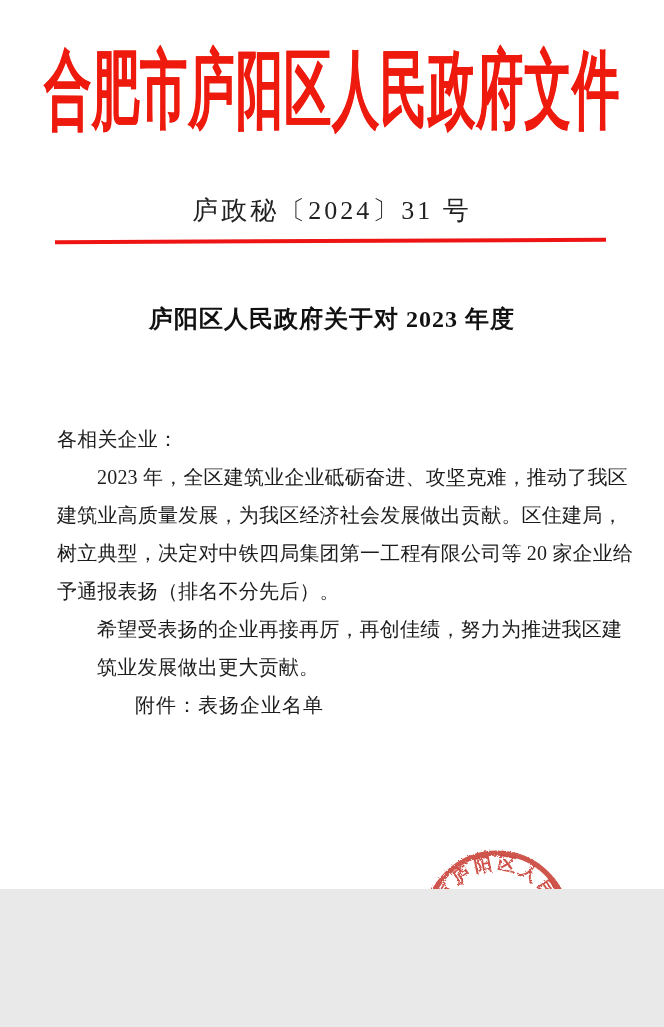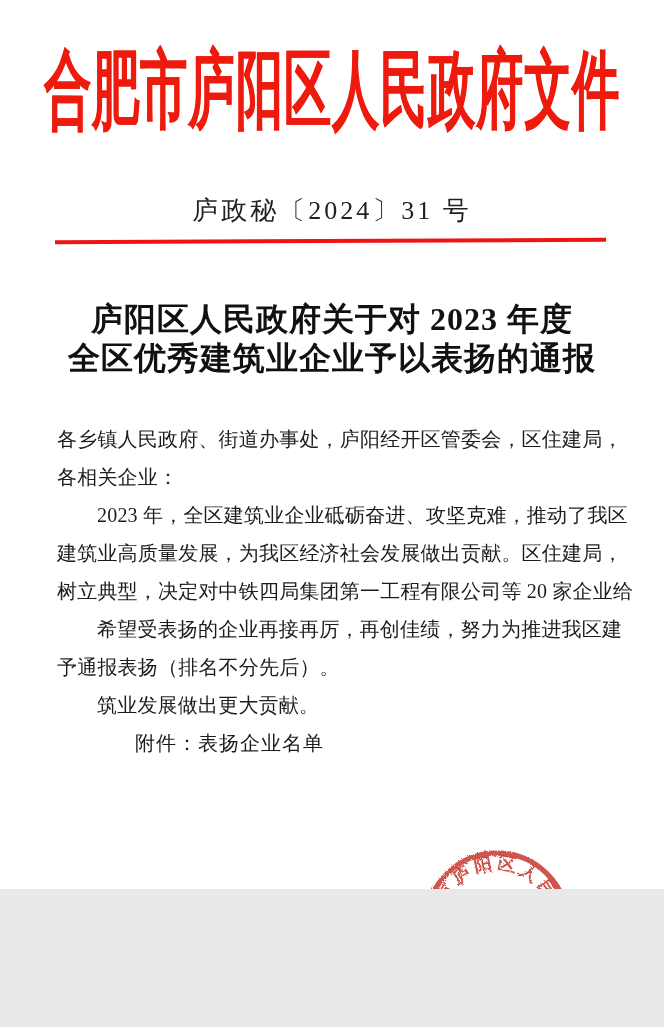--- a/index.html
+++ b/index.html
@@ -47,21 +47,21 @@
     height: 4px;
     background: #ee1414;
     transform: rotate(-0.25deg);
   }
   .doc-title {
     position: absolute;
     top: 300px;
     left: 0;
     width: 100%;
     text-align: center;
-    font-size: 32px;
+    font-size: 24px;
     font-weight: bold;
     line-height: 39px;
     letter-spacing: 1px;
     color: #111;
   }
   .body-block {
     position: absolute;
     top: 420px;
     left: 57px;
     width: 560px;
@@ -99,31 +99,29 @@
 <div class="page">
 
   <div class="letterhead">合肥市庐阳区人民政府文件</div>
 
   <div class="doc-number">庐政秘〔2024〕31 号</div>
 
   <div class="red-divider"></div>
 
   <div class="doc-title">
     <div>庐阳区人民政府关于对 2023 年度</div>
-    <div>全区优秀建筑业企业予以表扬的通报</div>
   </div>
 
   <div class="body-block">
-    <div class="bline">各乡镇人民政府、街道办事处，庐阳经开区管委会，区住建局，</div>
     <div class="bline">各相关企业：</div>
     <div class="bline ind2">2023 年，全区建筑业企业砥砺奋进、攻坚克难，推动了我区</div>
     <div class="bline">建筑业高质量发展，为我区经济社会发展做出贡献。区住建局，</div>
     <div class="bline">树立典型，决定对中铁四局集团第一工程有限公司等 20 家企业给</div>
+    <div class="bline">予通报表扬（排名不分先后）。</div>
     <div class="bline ind2">希望受表扬的企业再接再厉，再创佳绩，努力为推进我区建</div>
-    <div class="bline">予通报表扬（排名不分先后）。</div>
     <div class="bline ind2">筑业发展做出更大贡献。</div>
     <div class="bline attachment">附件：表扬企业名单</div>
   </div>
 
   <div class="date-line">2024 年 6 月 6 日</div>
 
   <svg class="seal" viewBox="0 0 160 160" xmlns="http://www.w3.org/2000/svg">
     <defs>
       <filter id="rough" x="-10%" y="-10%" width="120%" height="120%">
         <feTurbulence type="fractalNoise" baseFrequency="0.55" numOctaves="2" seed="7" result="n"></feTurbulence>

